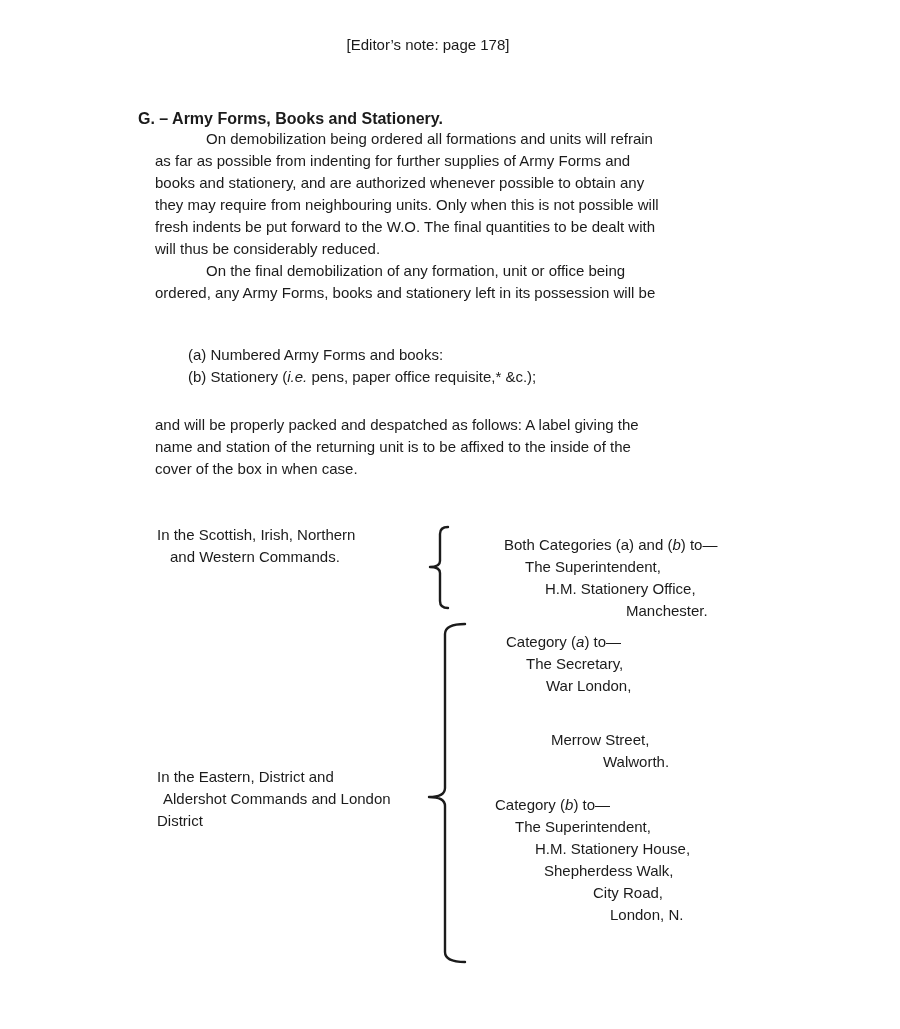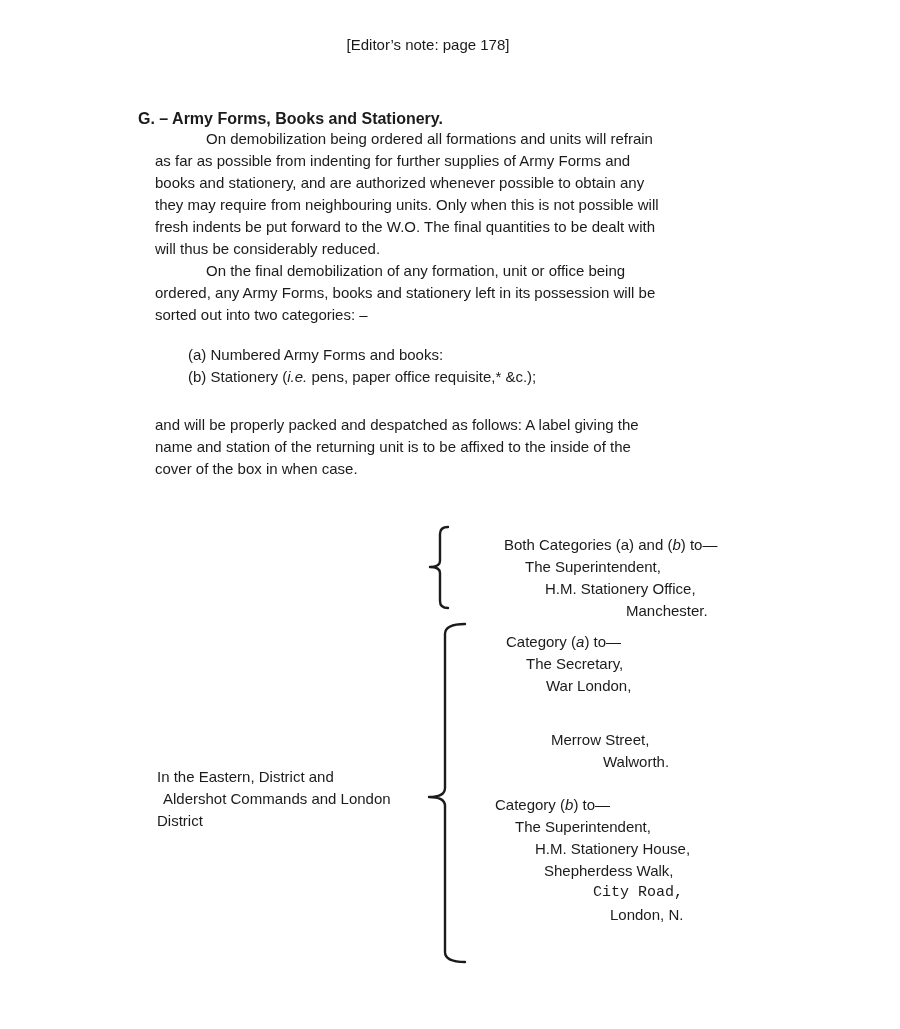--- a/index.html
+++ b/index.html
@@ -40,21 +40,21 @@
   .cat-a .ln:nth-child(4) { padding-left: 45px; margin-top: 32px; }
   .cat-a .ln:nth-child(5) { padding-left: 97px; }
 
   .g2-left { top: 766px; left: 157px; }
   .g2-left .ln:nth-child(2) { padding-left: 6px; }
 
   .cat-b { top: 794px; left: 495px; }
   .cat-b .ln:nth-child(2) { padding-left: 20px; }
   .cat-b .ln:nth-child(3) { padding-left: 40px; text-align: right; }
   .cat-b .ln:nth-child(4) { padding-left: 49px; }
-  .cat-b .ln:nth-child(5) { padding-left: 98px; font-family: Liberation Mono, monospace; }
+  .cat-b .ln:nth-child(5) { padding-left: 98px; }
   .cat-b .ln:nth-child(6) { padding-left: 115px; }
 
   .brace { position: absolute; }
   .brace path {
     stroke: #1b1b1b; stroke-width: 2.4;
     fill: none; stroke-linecap: round; stroke-linejoin: round;
   }
   .brace-small { top: 521px; left: 422px; }
   .brace-large { top: 618px; left: 422px; }
 </style>
@@ -69,34 +69,37 @@
 
   <div class="blk paras">
     <div class="ln indent">On demobilization being ordered all formations and units will refrain</div>
     <div class="ln">as far as possible from indenting for further supplies of Army Forms and</div>
     <div class="ln">books and stationery, and are authorized whenever possible to obtain any</div>
     <div class="ln">they may require from neighbouring units. Only when this is not possible will</div>
     <div class="ln">fresh indents be put forward to the W.O. The final quantities to be dealt with</div>
     <div class="ln">will thus be considerably reduced.</div>
     <div class="ln indent">On the final demobilization of any formation, unit or office being</div>
     <div class="ln">ordered, any Army Forms, books and stationery left in its possession will be</div>
-    <div class="ln">sorted out into two categories: –</div>
   </div>
 
   <div class="blk list">
     <div class="ln"><span>(a) Numbered Army Forms and books:</span></div>
     <div class="ln"><span>(b) Stationery (</span><em>i.e.</em><span> pens, paper office requisite,* &amp;c.);</span></div>
   </div>
 
   <div class="blk paras3">
     <div class="ln">and will be properly packed and despatched as follows: A label giving the</div>
     <div class="ln">name and station of the returning unit is to be affixed to the inside of the</div>
     <div class="ln">cover of the box in when case.</div>
   </div>
 
+  <div class="blk g1-left">
+    <div class="ln">In the Scottish, Irish, Northern</div>
+    <div class="ln">and Western Commands.</div>
+  </div>
 
   <svg class="brace brace-small" width="30" height="94" viewBox="0 0 30 94" aria-hidden="true">
     <path d="M26 6 Q18 6 18 13 L18 40 Q18 46 8 46 Q18 46 18 52 L18 80 Q18 87 26 87"></path>
   </svg>
 
   <div class="blk g1-right">
     <div class="ln"><span>Both Categories (a) and (</span><em>b</em><span>) to—</span></div>
     <div class="ln"><span>The Superintendent,</span></div>
     <div class="ln"><span>H.M. Stationery Office,</span></div>
     <div class="ln"><span>Manchester.</span></div>

